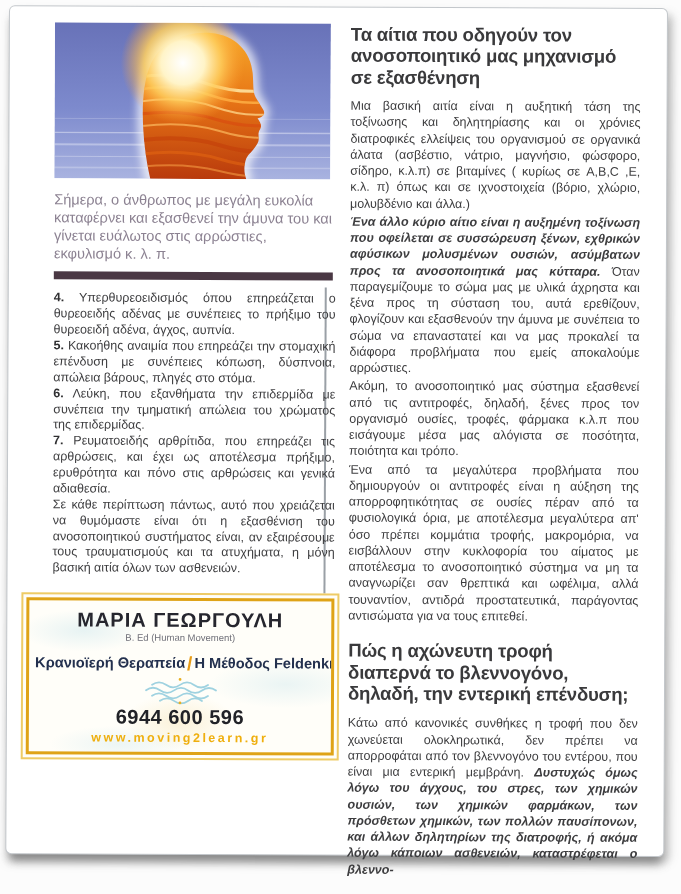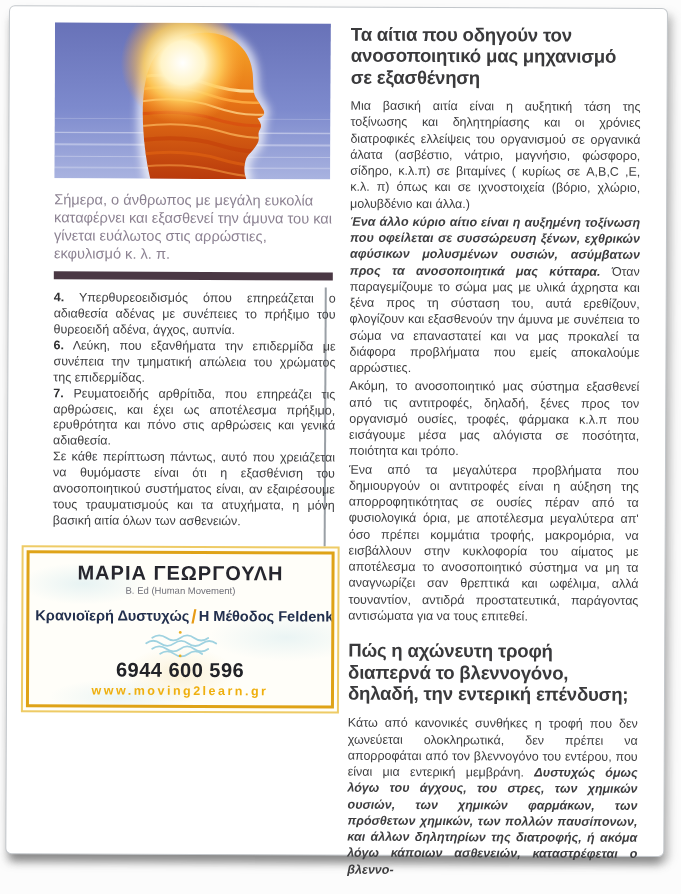--- a/index.html
+++ b/index.html
@@ -161,31 +161,32 @@
           <path d="M70 134 Q125 124 165 136 T235 138" stroke="#e86a12" stroke-width="3" opacity="0.5"></path>
           <path d="M70 146 Q125 138 165 148 T235 150" stroke="#ffad4d" stroke-width="2" opacity="0.5"></path>
         </g>
         <circle cx="128" cy="40" r="62" fill="url(#sunG)"></circle>
       </svg>
 
       <p class="caption">Σήμερα, ο άνθρωπος με μεγάλη ευκολία καταφέρνει και εξασθενεί την άμυνα του και γίνεται ευάλωτος στις αρρώστιες, εκφυλισμό κ. λ. π.</p>
 
       <hr class="divider">
 
-      <p class="item"><b>4.</b> <span>Υπερθυρεοειδισμός όπου επηρεάζεται ο αδιαθεσία αδένας με συνέπειες το πρήξιμο του θυρεοειδή αδένα, άγχος, αυπνία.</span></p>
+      <p class="item"><b>4.</b> <span>Υπερθυρεοειδισμός όπου επηρεάζεται ο θυρεοειδής αδένας με συνέπειες το πρήξιμο του θυρεοειδή αδένα, άγχος, αυπνία.</span></p>
+      <p class="item"><b>5.</b> <span>Κακοήθης αναιμία που επηρεάζει την στομαχική επένδυση με συνέπειες κόπωση, δύσπνοια, απώλεια βάρους, πληγές στο στόμα.</span></p>
       <p class="item"><b>6.</b> <span>Λεύκη, που εξανθήματα την επιδερμίδα με συνέπεια την τμηματική απώλεια του χρώματος της επιδερμίδας.</span></p>
       <p class="item"><b>7.</b> <span>Ρευματοειδής αρθρίτιδα, που επηρεάζει τις αρθρώσεις, και έχει ως αποτέλεσμα πρήξιμο, ερυθρότητα και πόνο στις αρθρώσεις και γενικά αδιαθεσία.</span></p>
       <p class="closing">Σε κάθε περίπτωση πάντως, αυτό που χρειάζεται να θυμόμαστε είναι ότι η εξασθένιση του ανοσοποιητικού συστήματος είναι, αν εξαιρέσουμε τους τραυματισμούς και τα ατυχήματα, η μόνη βασική αιτία όλων των ασθενειών.</p>
 
       <div class="ad">
         <div class="ad-inner">
           <div class="ad-name">ΜΑΡΙΑ ΓΕΩΡΓΟΥΛΗ</div>
           <div class="ad-degree">B. Ed (Human Movement)</div>
           <div class="ad-services">
-            <span>Κρανιοϊερή Δυστυχώς</span><span class="ad-slash">/</span><span>Η Μέθοδος Feldenkrais</span>
+            <span>Κρανιοϊερή Θεραπεία</span><span class="ad-slash">/</span><span>Η Μέθοδος Feldenkrais</span>
           </div>
           <svg class="ad-waves" width="96" height="28" viewBox="0 0 96 28" xmlns="http://www.w3.org/2000/svg">
             <circle cx="48" cy="2.5" r="1.4" fill="#e8b023"></circle>
             <g stroke="#9fd2e0" stroke-width="1.8" fill="none" stroke-linecap="round">
               <path d="M20 8 q7 -5 14 0 t14 0 t14 0 t14 0"></path>
               <path d="M14 13.5 q7 -5 14 0 t14 0 t14 0 t14 0 t14 0"></path>
               <path d="M20 19 q7 -5 14 0 t14 0 t14 0 t14 0"></path>
               <path d="M28 24 q7 -5 14 0 t14 0 t14 0"></path>
             </g>
             <circle cx="48" cy="26" r="1.4" fill="#e8b023"></circle>

